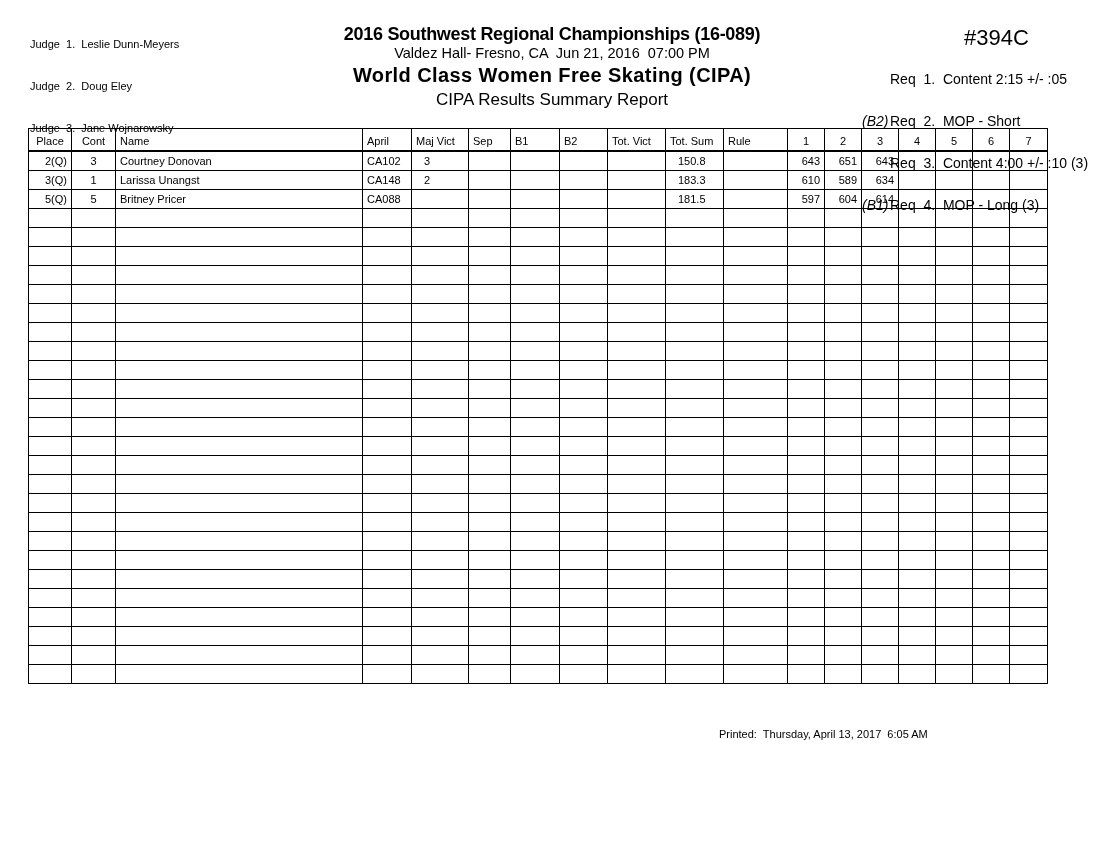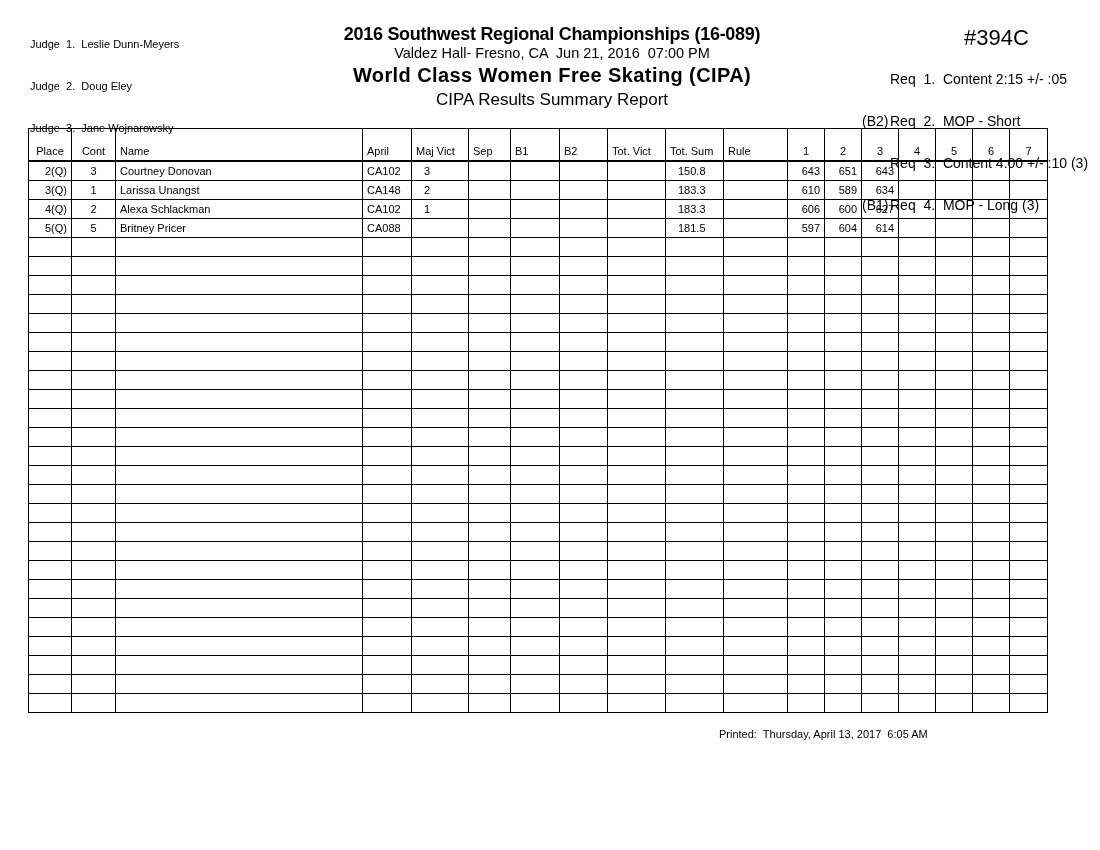--- a/index.html
+++ b/index.html
@@ -7,24 +7,24 @@
   .abs{position:absolute;white-space:pre;}
   .judges{left:30px;top:9px;font-size:11px;line-height:14px;}
   .title{left:0;width:1104px;text-align:center;}
   .t1{top:24px;font-size:18px;font-weight:bold;letter-spacing:-0.3px;}
   .t2{top:45px;font-size:14.5px;}
   .t3{top:64px;font-size:20px;font-weight:bold;letter-spacing:0.4px;}
   .t4{top:90px;font-size:17px;}
   .evnum{left:964px;top:25px;font-size:22px;font-weight:normal;}
   .reqs{left:862px;top:44px;font-size:14px;line-height:14px;}
   .reqs div{white-space:pre;}
-  .reqs .pre{display:inline-block;width:28px;}
+  .reqs .pre{display:inline-block;width:28px;font-style:italic;}
   table{position:absolute;left:28px;top:128px;border-collapse:collapse;table-layout:fixed;font-size:11px;}
   td,th{border:1px solid #000;height:18px;padding:0 4px;font-weight:normal;overflow:hidden;white-space:nowrap;line-height:18px;}
-  th{height:19px;text-align:left;padding-top:12px;}
+  th{height:19px;text-align:left;padding-top:2px;}
   thead tr{border-bottom:2px solid #000;}
   table{border:1.5px solid #000;}
   .c{text-align:center;}
   .r{text-align:right;}
   .ind{padding-left:12px;}
   .printed{left:710px;top:728px;font-size:11px;margin-left:9px;}
 </style>
 </head>
 <body>
 
@@ -125,40 +125,20 @@
         <td class=""></td>
         <td class="r">610</td>
         <td class="r">589</td>
         <td class="r">634</td>
         <td class="r"></td>
         <td class="r"></td>
         <td class="r"></td>
         <td class="r"></td>
       </tr>
       <tr>
-        <td class="r">4(Q)</td>
-        <td class="c">2</td>
-        <td class="">Alexa Schlackman</td>
-        <td class="">CA102</td>
-        <td class="ind">1</td>
-        <td class=""></td>
-        <td class=""></td>
-        <td class=""></td>
-        <td class=""></td>
-        <td class="ind">183.3</td>
-        <td class=""></td>
-        <td class="r">606</td>
-        <td class="r">600</td>
-        <td class="r">627</td>
-        <td class="r"></td>
-        <td class="r"></td>
-        <td class="r"></td>
-        <td class="r"></td>
-      </tr>
-      <tr>
         <td class="r">5(Q)</td>
         <td class="c">5</td>
         <td class="">Britney Pricer</td>
         <td class="">CA088</td>
         <td class="ind"></td>
         <td class=""></td>
         <td class=""></td>
         <td class=""></td>
         <td class=""></td>
         <td class="ind">181.5</td>

